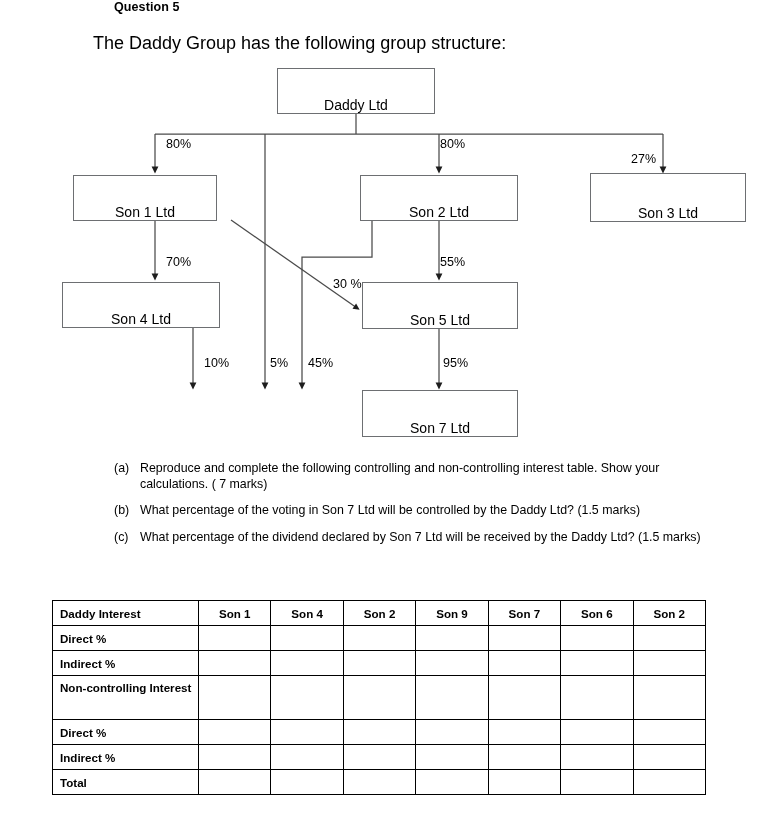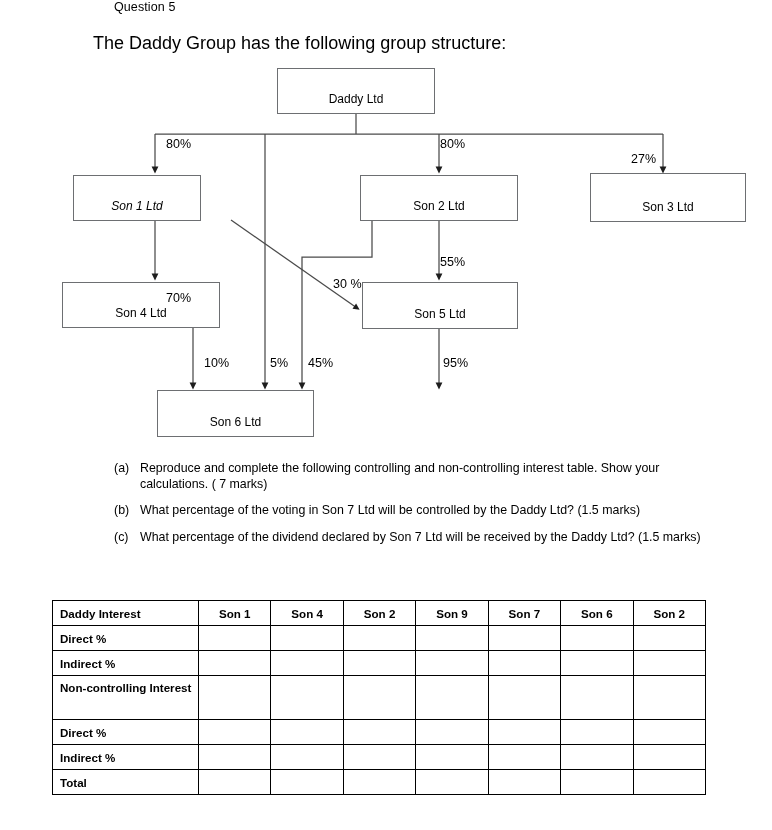--- a/index.html
+++ b/index.html
@@ -6,39 +6,38 @@
   body{
     width:772px;height:830px;position:relative;overflow:hidden;
     font-family:"Liberation Sans","DejaVu Sans",sans-serif;
     color:#000000;
     -webkit-font-smoothing:antialiased;
   }
 
   
   #question-title{
     position:absolute;left:114px;top:0px;
-    font-size:12.5px;font-weight:normal;letter-spacing:.1px;
+    font-size:12.5px;font-weight:bold;letter-spacing:.1px;
   }
   #intro-line{
     position:absolute;left:93px;top:33px;
     font-size:18px;font-weight:normal;
   }
 
   
   #org-chart{
     position:absolute;left:0;top:0;width:772px;height:450px;
   }
   .node{
     position:absolute;
     border:1.4px solid #6d6f72;
     background:#ffffff;
     box-sizing:border-box;
     display:flex;align-items:flex-end;justify-content:center;
-    font-size:12px;
-    padding-bottom:7px;
+    font-size:14px;
   }
   .node span{display:block;}
   .pct{
     position:absolute;
     font-size:12.5px;
     white-space:nowrap;
     background:transparent;
   }
   svg#wires{position:absolute;left:0;top:0;width:772px;height:450px;overflow:visible;}
 
@@ -116,50 +115,50 @@
       <path d="M231,220 L357,308" marker-end="url(#ah2)"></path>
 
       <path d="M439,329 L439,386" marker-end="url(#ah)"></path>
     </g>
   </svg>
 
   <div class="node" style="left:277px;top:68px;width:158px;height:46px;">
     <span>Daddy Ltd</span>
   </div>
 
-  <div class="node" style="left:73px;top:175px;width:128px;height:46px;font-style:italic;">
+  <div class="node" style="left:73px;top:175px;width:144px;height:46px;">
     <span>Son 1 Ltd</span>
   </div>
 
   <div class="node" style="left:360px;top:175px;width:158px;height:46px;">
     <span>Son 2 Ltd</span>
   </div>
 
   <div class="node" style="left:590px;top:173px;width:156px;height:49px;">
     <span>Son 3 Ltd</span>
   </div>
 
   <div class="node" style="left:62px;top:282px;width:158px;height:46px;">
     <span>Son 4 Ltd</span>
   </div>
 
   <div class="node" style="left:362px;top:282px;width:156px;height:47px;">
     <span>Son 5 Ltd</span>
   </div>
 
-  <div class="node" style="left:157px;top:390px;width:157px;height:47px;">
-    <span>Son 6 Ltd</span>
-  </div>
-
+
+  <div class="node" style="left:362px;top:390px;width:156px;height:47px;">
+    <span>Son 7 Ltd</span>
+  </div>
 
   <div class="pct" style="left:166px;top:137px;">80%</div>
   <div class="pct" style="left:440px;top:137px;">80%</div>
   <div class="pct" style="left:631px;top:152px;">27%</div>
   <div class="pct" style="left:270px;top:356px;">5%</div>
-  <div class="pct" style="left:166px;top:255px;margin-top:36px;">70%</div>
+  <div class="pct" style="left:166px;top:255px;">70%</div>
   <div class="pct" style="left:333px;top:277px;">30 %</div>
   <div class="pct" style="left:440px;top:255px;">55%</div>
   <div class="pct" style="left:308px;top:356px;">45%</div>
   <div class="pct" style="left:204px;top:356px;">10%</div>
   <div class="pct" style="left:443px;top:356px;">95%</div>
 </div>
 
 <div id="subquestions">
   <div class="subq">
     <div class="marker">(a)</div>

